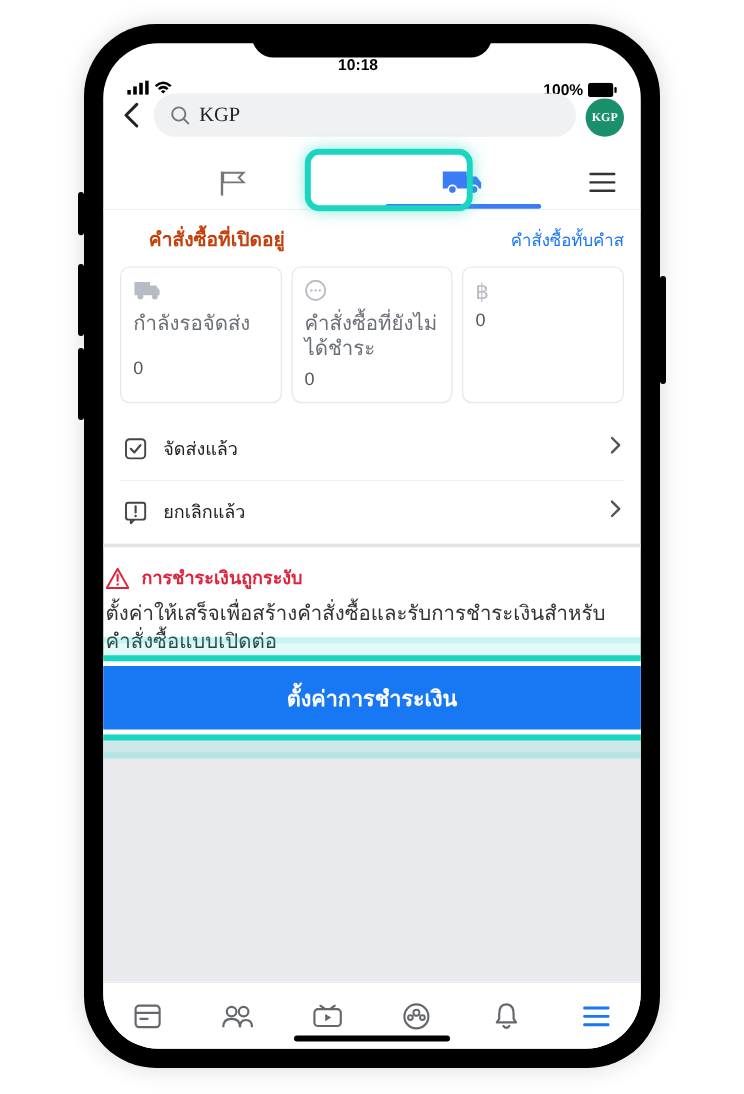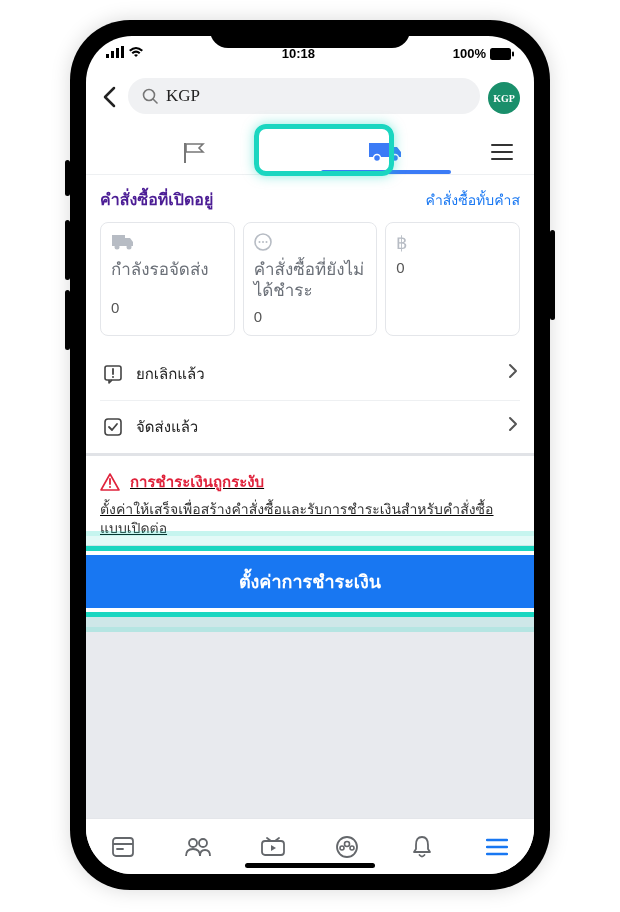--- a/index.html
+++ b/index.html
@@ -41,21 +41,21 @@
       overflow: hidden;
       position: relative;
       display: flex; flex-direction: column;
     }
     .status-bar {
       height: 36px;
       display:flex; align-items:flex-start; justify-content:space-between;
       padding: 10px 20px 0 20px;
       font-size: 13px; font-weight:600;
     }
-    .status-left, .status-right { display:flex; align-items:center; gap:4px; }
+    .status-left, .status-right { display:flex; align-items:center; gap:4px;margin-top:21px; }
     .status-center { font-weight:600; }
     .header {
       display:flex; align-items:flex-end; gap:8px;
       padding: 6px 14px 10px 12px;
       font-family: Liberation Serif, serif;
     }
     .back-chevron { font-size:24px; font-weight:400; color:#222; padding: 0 4px; }
     .search-pill {
       flex:1; display:flex; align-items:center; gap:8px;
       background:#f0f1f3; border-radius: 22px;
@@ -85,21 +85,21 @@
       border-radius: 12px;
       box-shadow: 0 0 12px rgba(26,214,192,0.5);
     }
     .section {
       padding: 12px 14px 8px 14px;
     }
     .section-head {
       display:flex; justify-content:space-between; align-items:center;
       margin-bottom: 10px;
     }
-    .section-title { font-weight:700; font-size:16px; color:#4c1d95; }
+    .section-title { font-weight:700; font-size:16px; color:#c2410c;margin-left:24px; }
     .section-link { color:#1877f2; font-size:14px; font-weight:500; }
     .stat-grid {
       display:flex; gap:8px;
     }
     .stat-card {
       flex:1;
       border:1px solid #e4e6ea; border-radius:8px;
       padding: 10px 10px;
       display:flex; flex-direction:column; gap:6px;
       min-height: 112px;
@@ -111,25 +111,24 @@
     .row {
       display:flex; align-items:center; gap:12px;
       padding: 14px 2px; border-bottom:1px solid #eef0f2;
     }
     .row:last-child { border-bottom:none; }
     .row-icon { width:22px; display:flex; align-items:center; justify-content:center; color:#444; }
     .row-label { flex:1; font-size:15px; color:#222; font-weight:500; }
     .row-chev { color:#555; font-size:18px; }
     .alert-block {
       border-top: 3px solid #e1e3e7;
-      padding: 14px 14px 6px 14px;
-      text-decoration: underline;
+      padding: 14px 14px 6px 2px;
     }
     .alert-head { display:flex; align-items:center; gap:10px; color:#e0233c; font-weight:700; font-size:15px; }
-    .alert-desc { color:#333; font-size:14px; margin-top:6px; line-height:1.4; }
+    .alert-desc { color:#333; font-size:17px; margin-top:6px; line-height:1.4; }
     .cta-wrap {
       position:absolute;
       top: 500px;
       left: -88px;
       width: 624px;
       padding:10px;
       border-radius:14px;
       background:rgba(26,214,192,0.12);
       box-shadow: 0 0 0 5px rgba(26,214,192,0.25);
     }
@@ -264,46 +263,46 @@
         <div class="stat-card">
           <div class="stat-icon"><svg width="14" height="20" viewBox="0 0 14 20">
                 <text x="0" y="16" font-size="18" font-weight="400" fill="#b7bcc4">฿</text>
               </svg></div>
           <div class="stat-val">0</div>
         </div>
       </div>
     </div>
 
     <div class="rows">
+      <div class="row">
+        <div class="row-icon">
+            <svg width="20" height="20" viewBox="0 0 20 20">
+              <rect x="2" y="2" width="16" height="16" rx="3" fill="none" stroke="#444" stroke-width="1.6"></rect>
+              <path d="M6 10 L9 13 L14 7" stroke="#444" stroke-width="1.8" fill="none" stroke-linecap="round" stroke-linejoin="round"></path>
+            </svg>
+          </div>
+        <div class="row-label">จัดส่งแล้ว</div>
+        <div class="row-chev"><svg width="10" height="16" viewBox="0 0 10 16">
+              <path d="M2 2 L8 8 L2 14" stroke="#555" stroke-width="2" fill="none" stroke-linecap="round" stroke-linejoin="round"></path>
+            </svg></div>
+      </div>
       <div class="row">
         <div class="row-icon">
             <svg width="20" height="20" viewBox="0 0 20 20">
               <rect x="2" y="2" width="16" height="14" rx="2" fill="none" stroke="#444" stroke-width="1.6"></rect>
               <path d="M6 16 L6 19 L9 16" fill="none" stroke="#444" stroke-width="1.6" stroke-linejoin="round"></path>
               <line x1="10" y1="5" x2="10" y2="10" stroke="#444" stroke-width="1.8" stroke-linecap="round"></line>
               <circle cx="10" cy="13" r="1" fill="#444"></circle>
             </svg>
           </div>
         <div class="row-label">ยกเลิกแล้ว</div>
         <div class="row-chev"><svg width="10" height="16" viewBox="0 0 10 16">
               <path d="M2 2 L8 8 L2 14" stroke="#555" stroke-width="2" fill="none" stroke-linecap="round" stroke-linejoin="round"></path>
             </svg></div>
       </div>
-      <div class="row">
-        <div class="row-icon">
-            <svg width="20" height="20" viewBox="0 0 20 20">
-              <rect x="2" y="2" width="16" height="16" rx="3" fill="none" stroke="#444" stroke-width="1.6"></rect>
-              <path d="M6 10 L9 13 L14 7" stroke="#444" stroke-width="1.8" fill="none" stroke-linecap="round" stroke-linejoin="round"></path>
-            </svg>
-          </div>
-        <div class="row-label">จัดส่งแล้ว</div>
-        <div class="row-chev"><svg width="10" height="16" viewBox="0 0 10 16">
-              <path d="M2 2 L8 8 L2 14" stroke="#555" stroke-width="2" fill="none" stroke-linecap="round" stroke-linejoin="round"></path>
-            </svg></div>
-      </div>
     </div>
 
     <div class="alert-block">
       <div class="alert-head">
         <svg width="20" height="18" viewBox="0 0 20 18">
             <path d="M10 1 L19 17 H1 Z" fill="none" stroke="#e0233c" stroke-width="1.6" stroke-linejoin="round"></path>
             <line x1="10" y1="6" x2="10" y2="11" stroke="#e0233c" stroke-width="1.8" stroke-linecap="round"></line>
             <circle cx="10" cy="14" r="1" fill="#e0233c"></circle>
           </svg>
         <span>การชำระเงินถูกระงับ</span>

